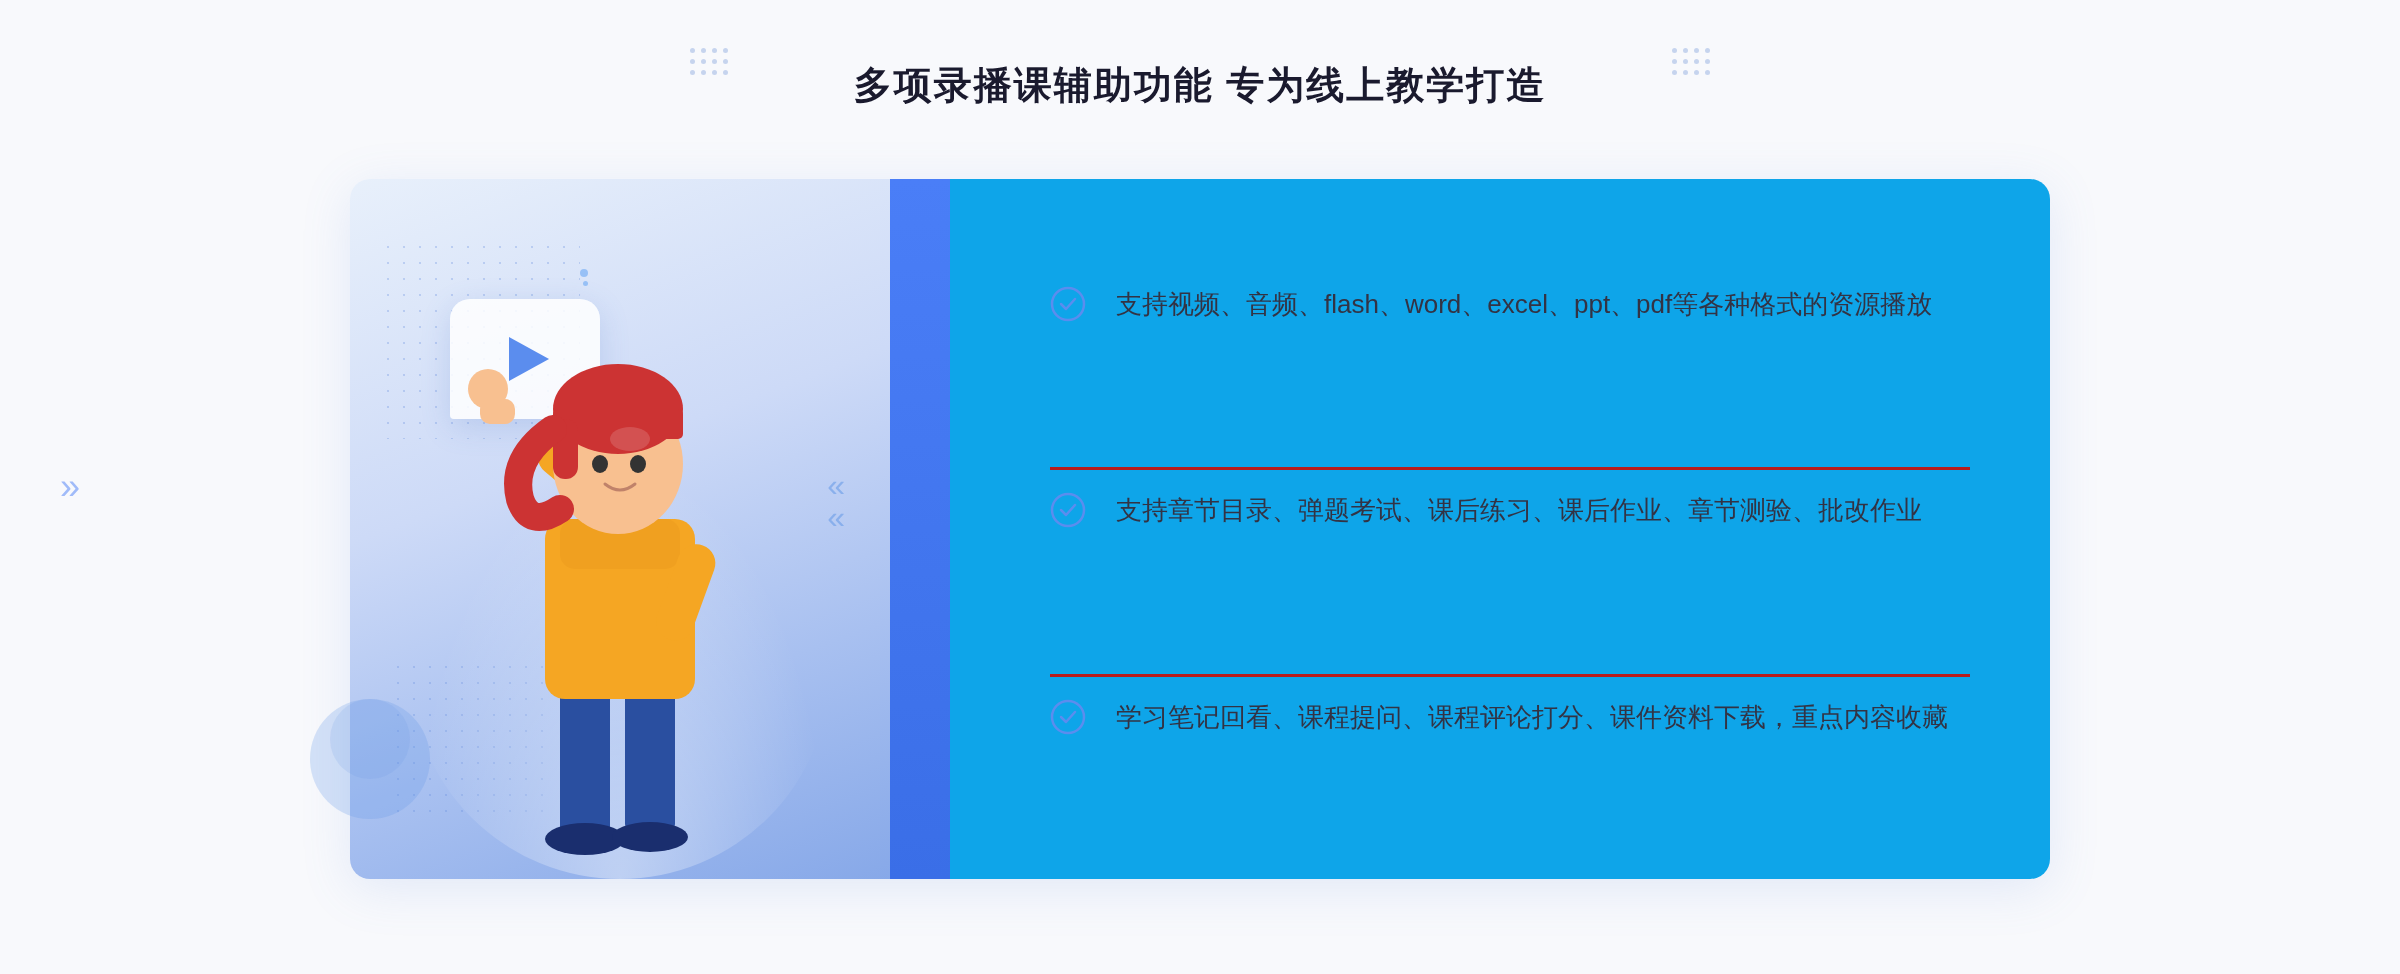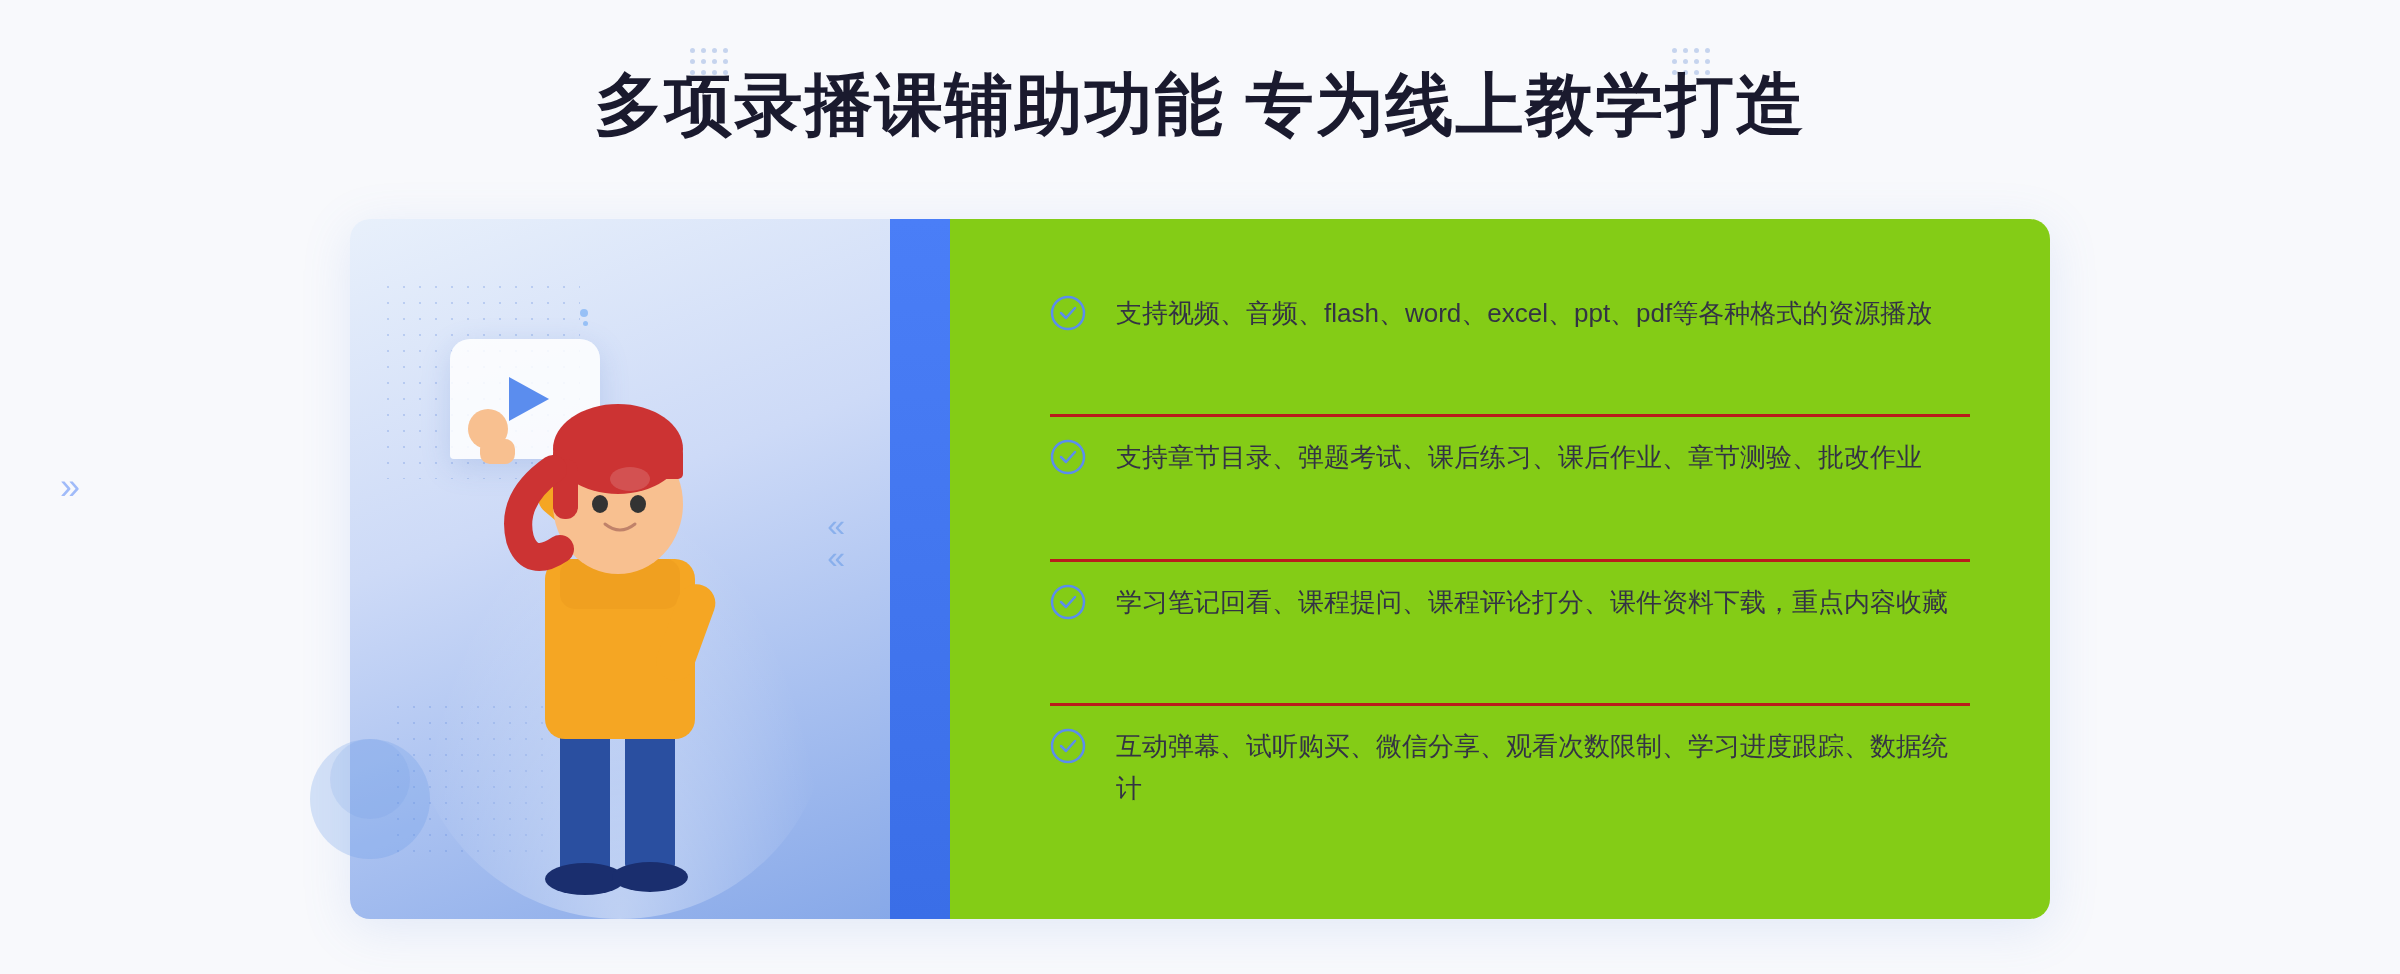--- a/index.html
+++ b/index.html
@@ -30,21 +30,21 @@
       position: relative;
     }
 
     .header-section {
       text-align: center;
       margin-bottom: 50px;
       z-index: 1;
     }
 
     .main-title {
-      font-size: 68px;
+      font-size: 38px;
       font-weight: 700;
       color: #1a1a2e;
       letter-spacing: 2px;
       margin-bottom: 18px;
     }
 
     .sub-title {
       font-size: 22px;
       color: #888;
       font-weight: 400;
@@ -194,21 +194,21 @@
       top: 50%;
       transform: translateY(-50%);
       font-size: 36px;
       color: #4a7ef7;
       opacity: 0.5;
     }
 
     
     .right-panel {
       flex: 1;
-      background: #84cc16;
+      background: #0ea5e9;
       border-radius: 0 20px 20px 0;
       padding: 24px 80px 60px 120px;
       display: flex;
       flex-direction: column;
       justify-content: space-around;
     }
 
     
     .feature-item {
       display: flex;
@@ -404,26 +404,17 @@
       <div class="feature-item">
         <div class="check-icon">
           <svg viewBox="0 0 36 36" xmlns="http://www.w3.org/2000/svg">
             <circle cx="18" cy="18" r="16" fill="none" stroke="#5b8dee" stroke-width="2.5"></circle>
             <polyline points="11,18 16,23 25,13" fill="none" stroke="#5b8dee" stroke-width="2.5" stroke-linecap="round" stroke-linejoin="round"></polyline>
           </svg>
         </div>
         <span class="feature-text">学习笔记回看、课程提问、课程评论打分、课件资料下载，重点内容收藏</span>
       </div>
 
-      <div class="feature-item">
-        <div class="check-icon">
-          <svg viewBox="0 0 36 36" xmlns="http://www.w3.org/2000/svg">
-            <circle cx="18" cy="18" r="16" fill="none" stroke="#5b8dee" stroke-width="2.5"></circle>
-            <polyline points="11,18 16,23 25,13" fill="none" stroke="#5b8dee" stroke-width="2.5" stroke-linecap="round" stroke-linejoin="round"></polyline>
-          </svg>
-        </div>
-        <span class="feature-text">互动弹幕、试听购买、微信分享、观看次数限制、学习进度跟踪、数据统计</span>
-      </div>
 
     </div>
   </div>
 
 </div>
 
 </body></html>

